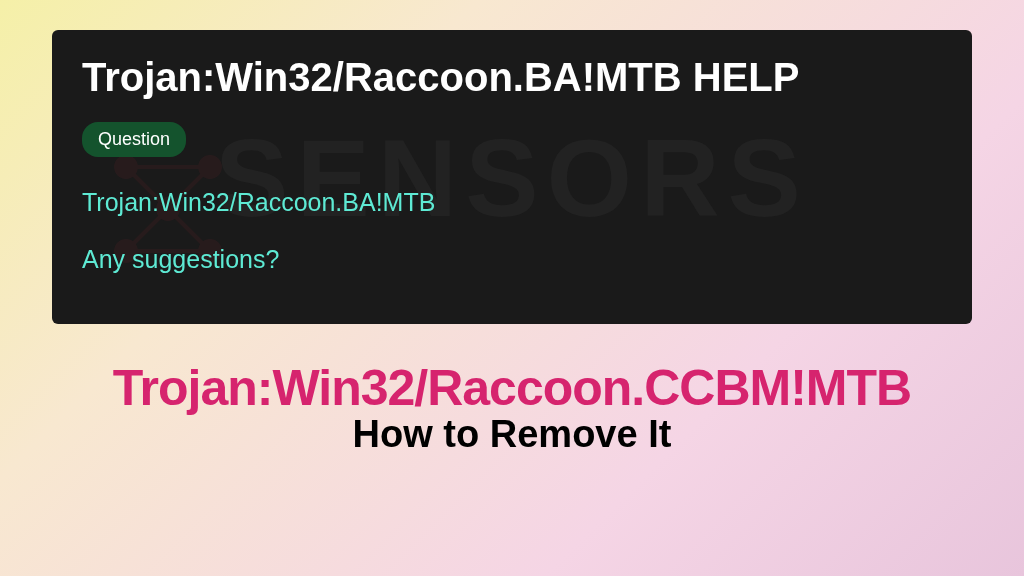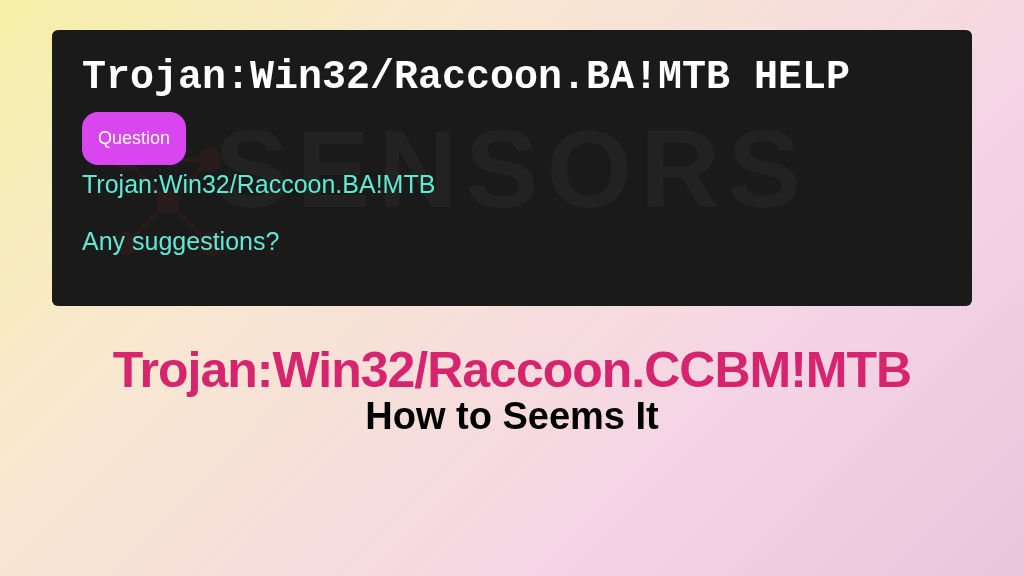--- a/index.html
+++ b/index.html
@@ -64,35 +64,34 @@
       width: 140px;
       height: 140px;
       opacity: 0.08;
       pointer-events: none;
     }
     
     .forum-title {
       color: #ffffff;
       font-size: 40px;
       font-weight: 600;
-      margin-bottom: 12px;
+      margin-bottom: 22px;
       position: relative;
       z-index: 2;
-      font-family: Liberation Mono, monospace;
     }
     
     .question-badge {
       display: inline-block;
-      background-color: #d946ef;
+      background-color: #14532d;
       color: #ffffff;
       font-size: 18px;
       font-weight: 500;
-      padding: 16px 16px;
+      padding: 7px 16px;
       border-radius: 16px;
-      margin-bottom: 2px;
+      margin-bottom: 28px;
       position: relative;
       z-index: 2;
     }
     
     .forum-body {
       color: #5eead4;
       font-size: 25px;
       line-height: 1.4;
       position: relative;
       z-index: 2;
@@ -153,14 +152,14 @@
   <span class="question-badge">Question</span>
   
   <div class="forum-body">
     <p>Trojan:Win32/Raccoon.BA!MTB</p>
     <p>Any suggestions?</p>
   </div>
 </div>
 
 <div class="caption-box">
   <div class="caption-main">Trojan:Win32/Raccoon.CCBM!MTB</div>
-  <div class="caption-sub">How to Seems It</div>
+  <div class="caption-sub">How to Remove It</div>
 </div>
 
 </body></html>

